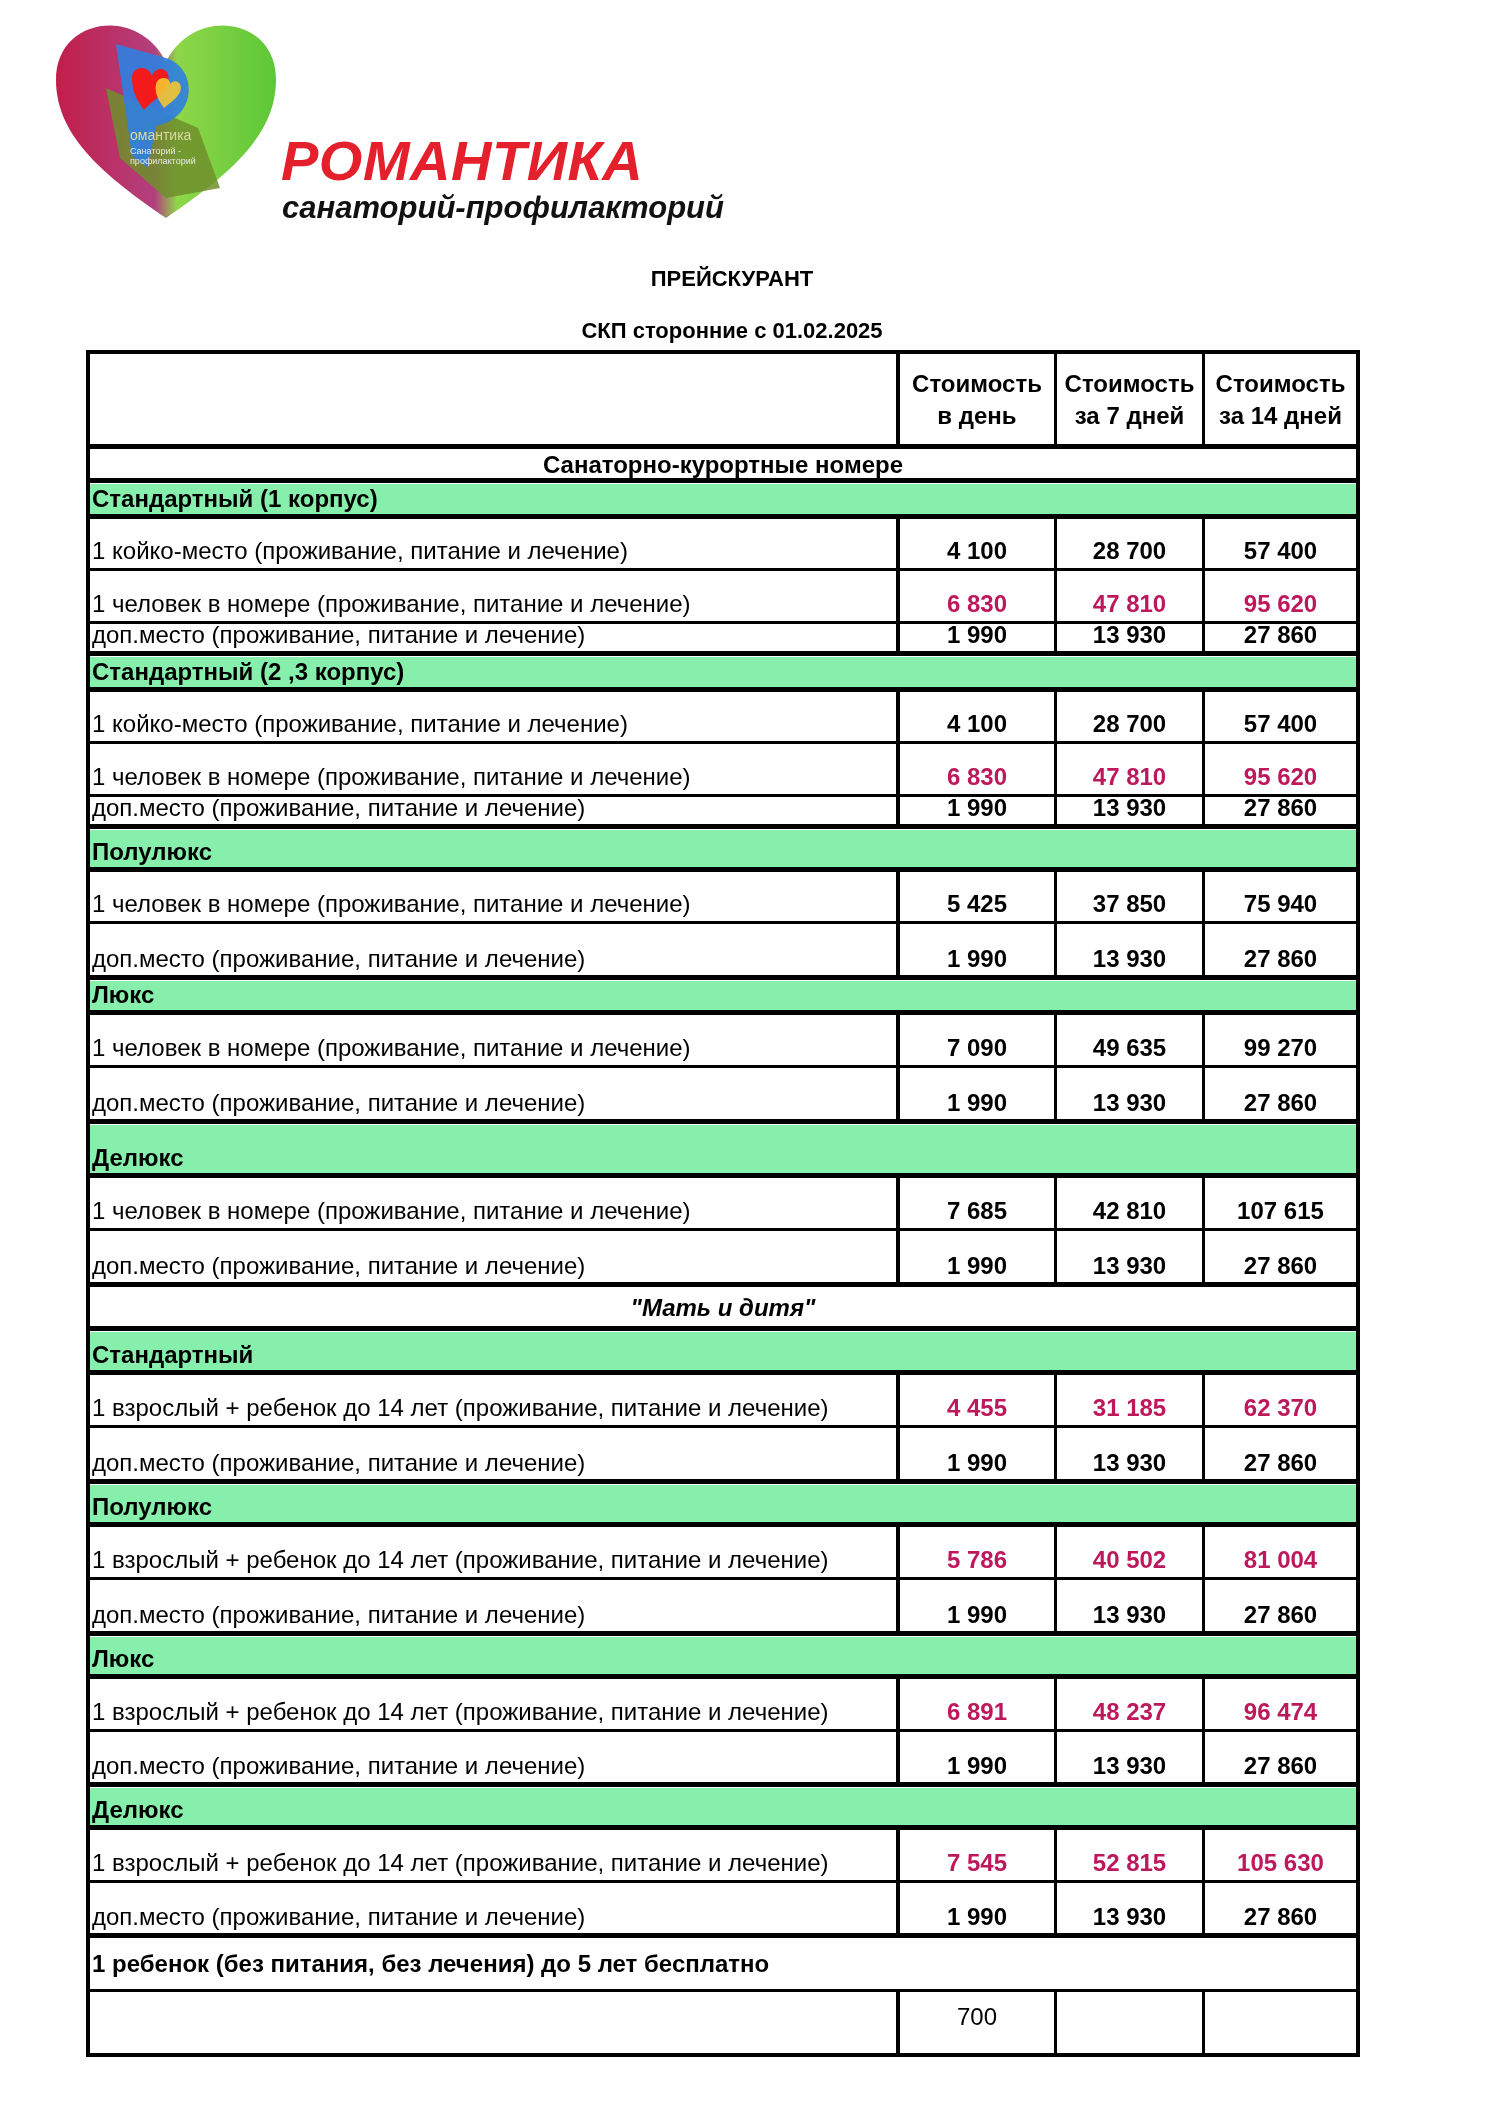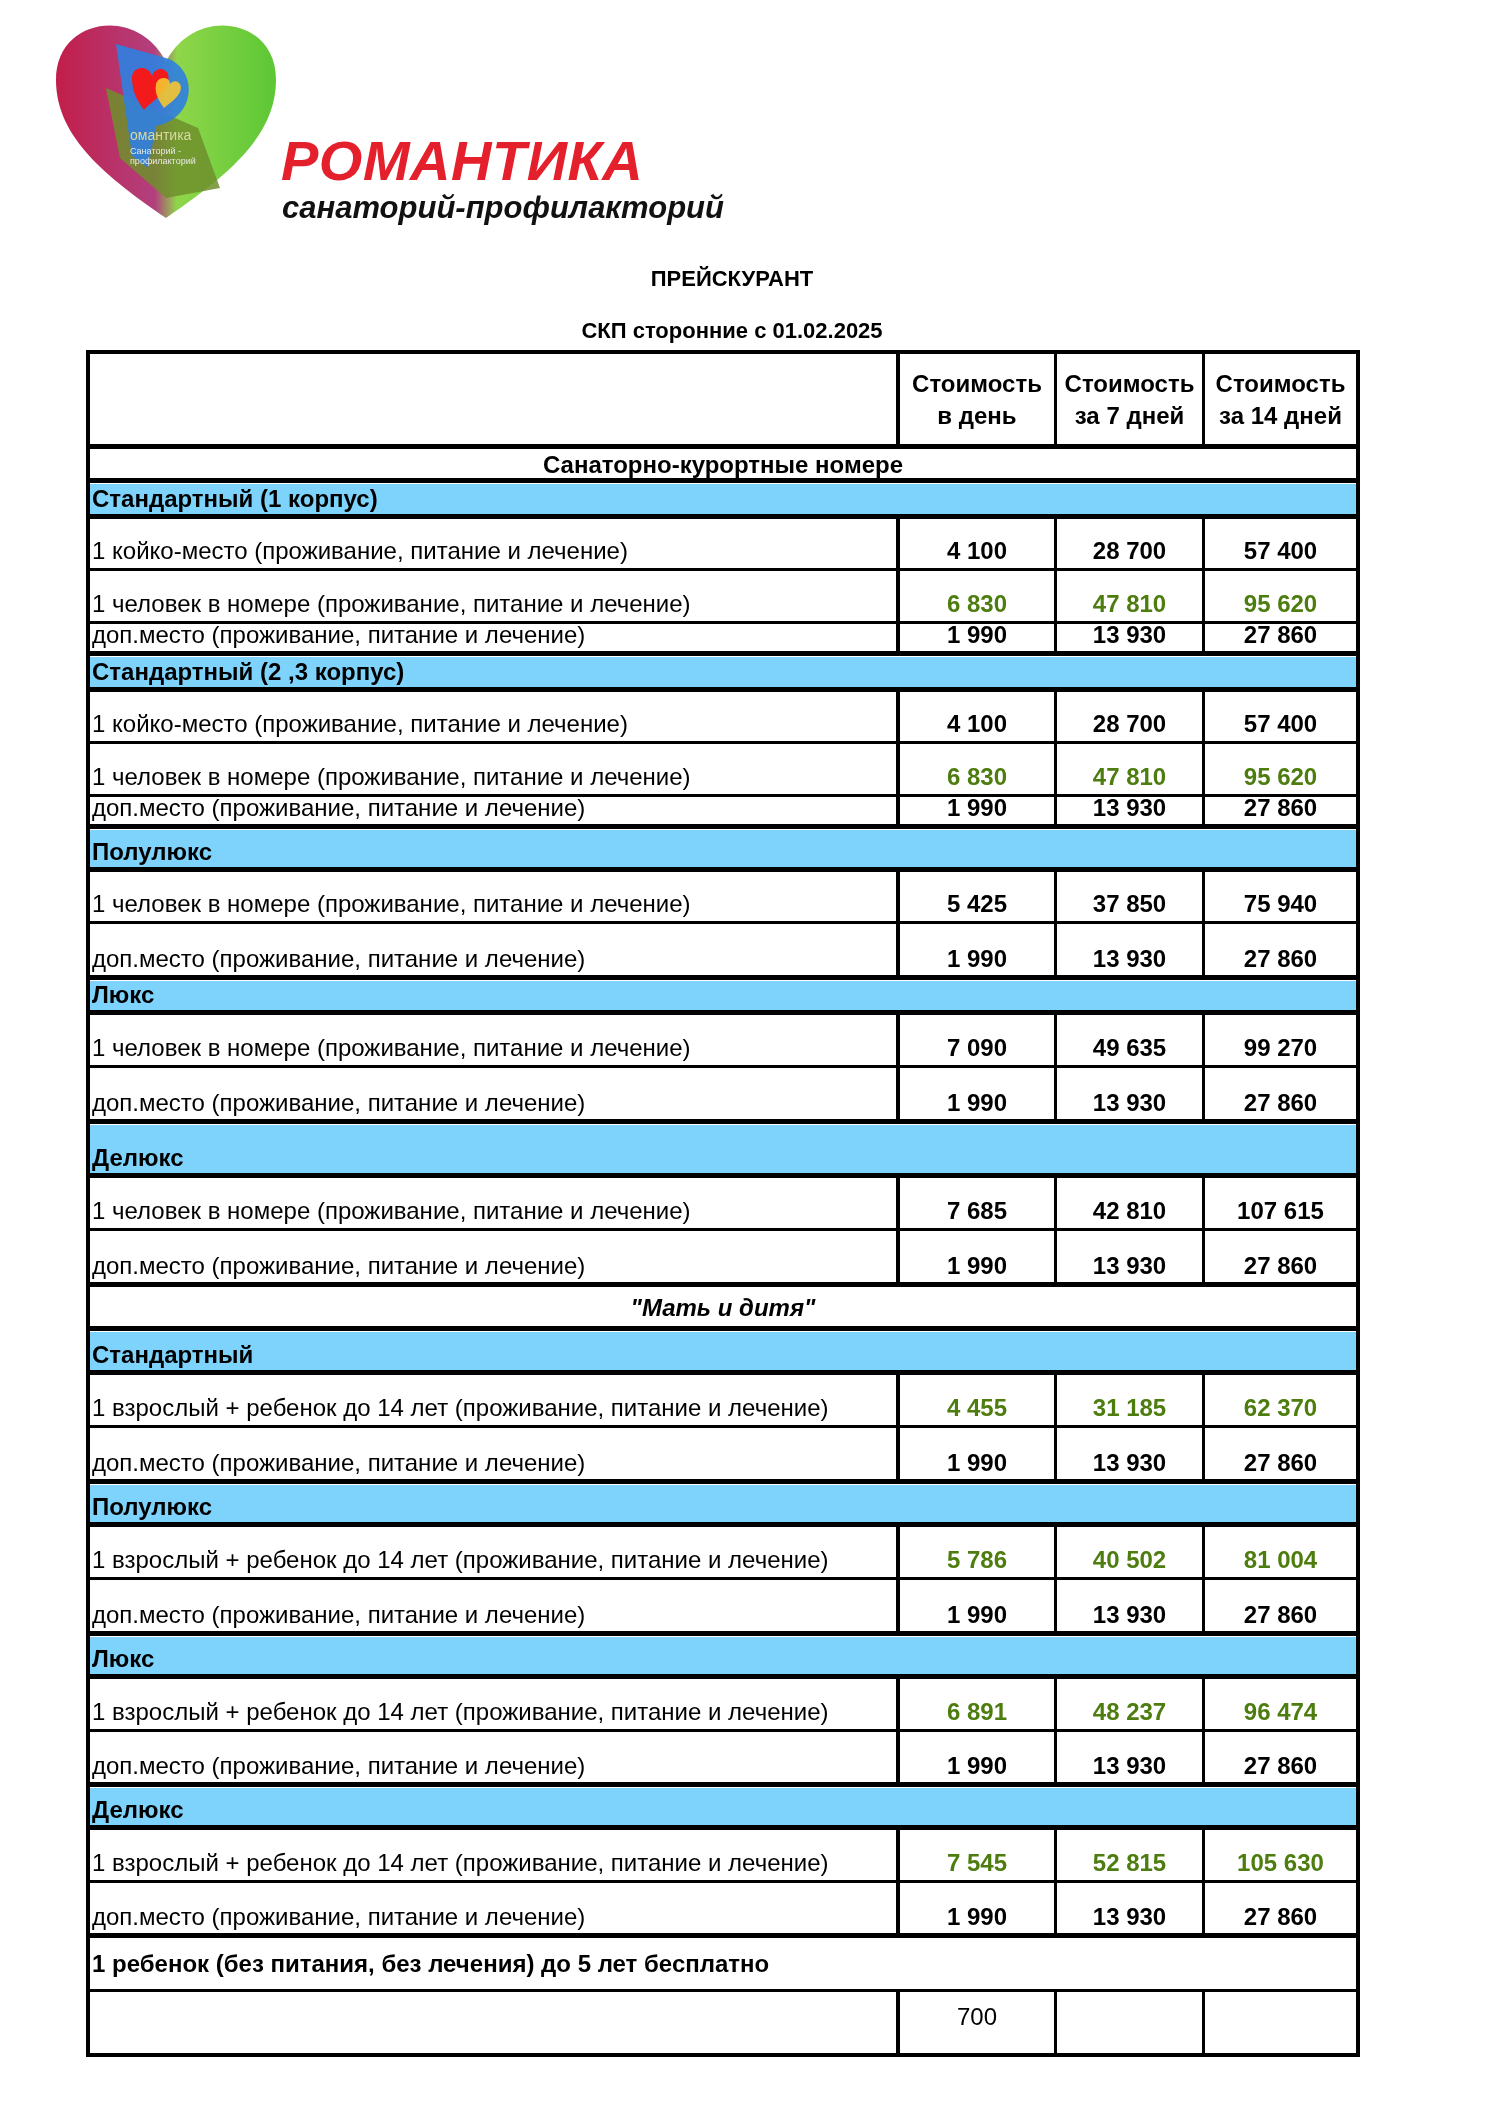--- a/index.html
+++ b/index.html
@@ -23,32 +23,32 @@
   
   .price-table { position: absolute; left: 86px; top: 350px; width: 1274px; height: 1707px;
                  border: 4px solid #000; box-sizing: border-box; background: #fff; }
   .row { position: absolute; left: 0; right: 0; box-sizing: border-box; }
   .cell { position: absolute; top: 0; bottom: 0; box-sizing: border-box; display: flex;
           align-items: flex-end; padding-bottom: 3px; font-size: 24px; white-space: nowrap; }
   .c-name { left: 0; width: 806px; padding-left: 2px; }
   .c-day  { left: 806px; width: 158px; justify-content: center; font-weight: bold; border-left: 4px solid #000; }
   .c-7    { left: 964px; width: 148px; justify-content: center; font-weight: bold; border-left: 3px solid #000; }
   .c-14   { left: 1112px; width: 154px; justify-content: center; font-weight: bold; border-left: 3px solid #000; }
-  .red { color: #4d7c0f; }
+  .red { color: #be185d; }
 
   .hline { position: absolute; left: 0; right: 0; height: 3px; background: #000; }
   .hline.thick { height: 5px; }
 
   .header-row .cell { align-items: center; padding-bottom: 0; font-weight: bold; font-size: 24px; }
   .header-row .c-name { justify-content: center; }
   .header-row .hd { text-align: center; line-height: 32px; }
 
   .section-row { display: flex; align-items: center; justify-content: center; font-weight: bold; font-size: 24px; }
   .section-row.italic { font-style: italic; }
-  .band { background: #7dd3fc; display: flex; align-items: flex-end; padding-left: 2px; padding-bottom: 2px;
+  .band { background: #86efac; display: flex; align-items: flex-end; padding-left: 2px; padding-bottom: 2px;
           font-weight: bold; font-size: 24px; }
   .note-row { display: flex; align-items: center; padding-left: 2px; font-weight: bold; font-size: 24px; }
 </style>
 </head>
 <body>
 
 <svg class="logo" viewBox="0 0 236 206">
   <defs>
     <linearGradient id="hl" x1="0" y1="0" x2="1" y2="0">
       <stop offset="0" stop-color="#c21e4a"></stop>

